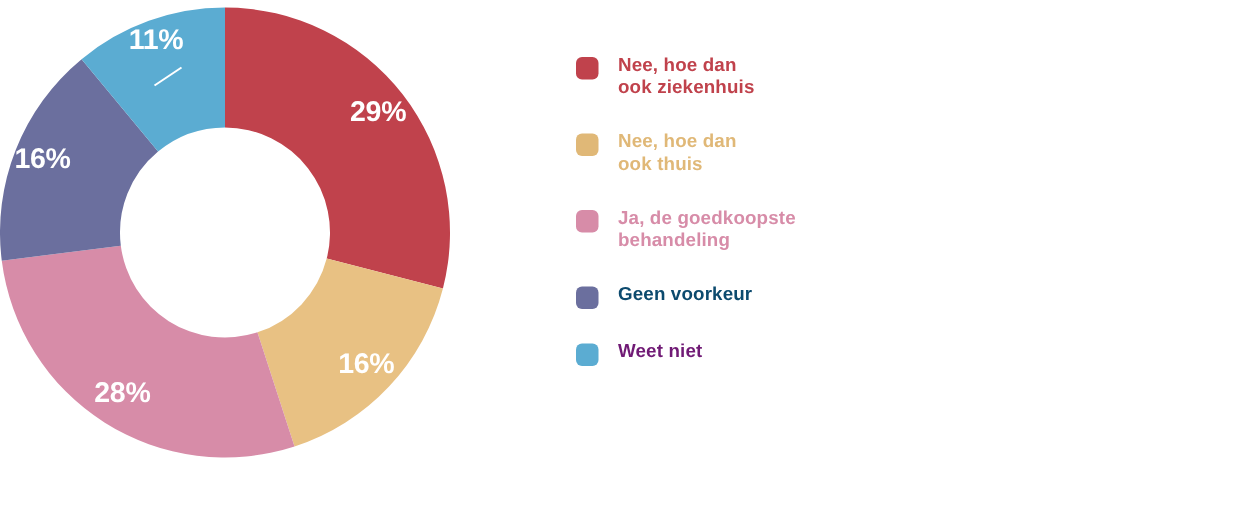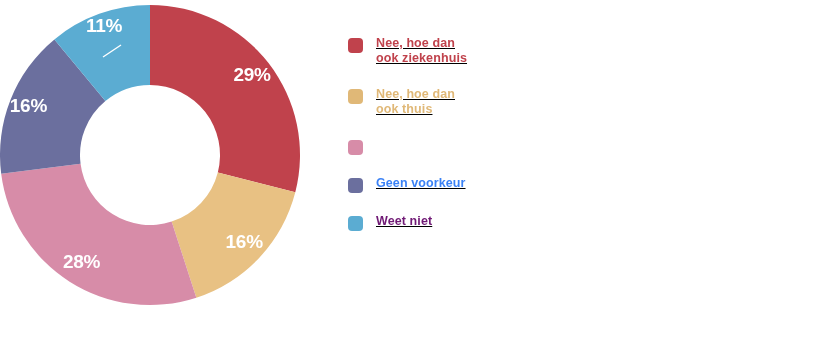--- a/index.html
+++ b/index.html
@@ -36,24 +36,23 @@
     font-weight: bold;
     fill: #ffffff;
     text-anchor: middle;
     dominant-baseline: middle;
     letter-spacing: -0.2px;
   }
 
   
   #legend {
     position: absolute;
-    left: 348px;
+    left: 384px;
     top: 36px;
     width: 260px;
-    text-decoration: underline;
   }
   .legend-item {
     display: flex;
     align-items: flex-start;
     margin-bottom: 21px;
   }
   .legend-swatch {
     flex: 0 0 auto;
     width: 15px;
     height: 15px;
@@ -103,24 +102,26 @@
         <span class="legend-label" style="color: rgb(192, 66, 76);">Nee, hoe dan
 ook ziekenhuis</span>
       </div>
       <div class="legend-item">
         <span class="legend-swatch" style="background: rgb(224, 184, 119);"></span>
         <span class="legend-label" style="color: rgb(224, 184, 119);">Nee, hoe dan
 ook thuis</span>
       </div>
       <div class="legend-item">
         <span class="legend-swatch" style="background: rgb(215, 140, 168);"></span>
+        <span class="legend-label" style="color: rgb(215, 140, 168);">Ja, de goedkoopste
+behandeling</span>
       </div>
       <div class="legend-item">
         <span class="legend-swatch" style="background: rgb(107, 111, 158);"></span>
-        <span class="legend-label" style="color: #3b82f6; text-align: center;">Geen voorkeur</span>
+        <span class="legend-label" style="color: #0c4a6e; text-align: center;">Geen voorkeur</span>
       </div>
       <div class="legend-item">
         <span class="legend-swatch" style="background: rgb(91, 172, 210);"></span>
         <span class="legend-label" style="color: #701a75;">Weet niet</span>
       </div>
     </div>
 
 </div>
 
 </body></html>

